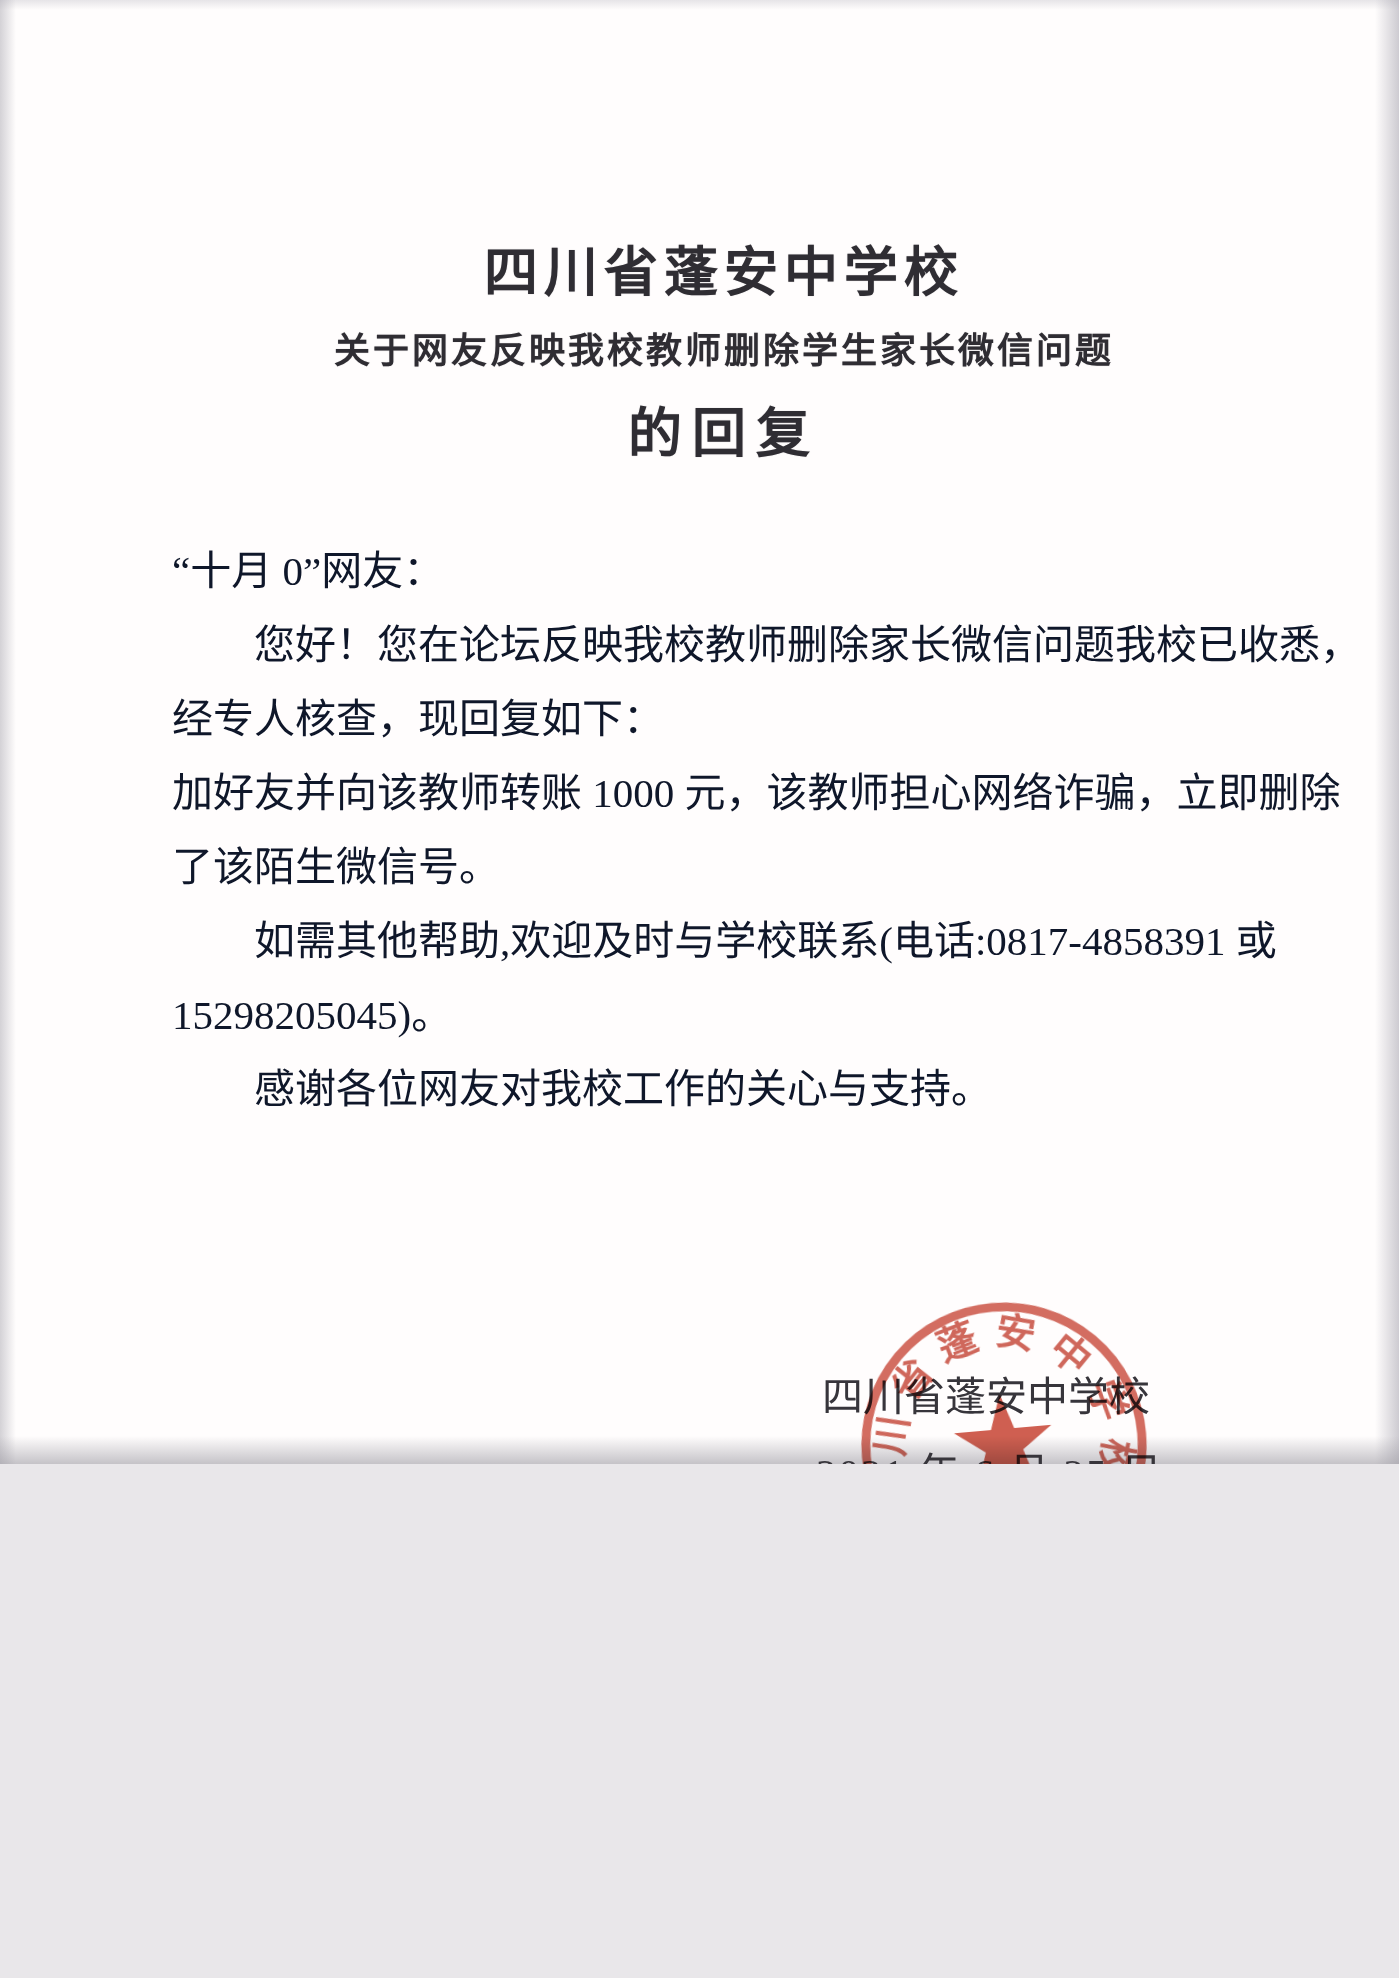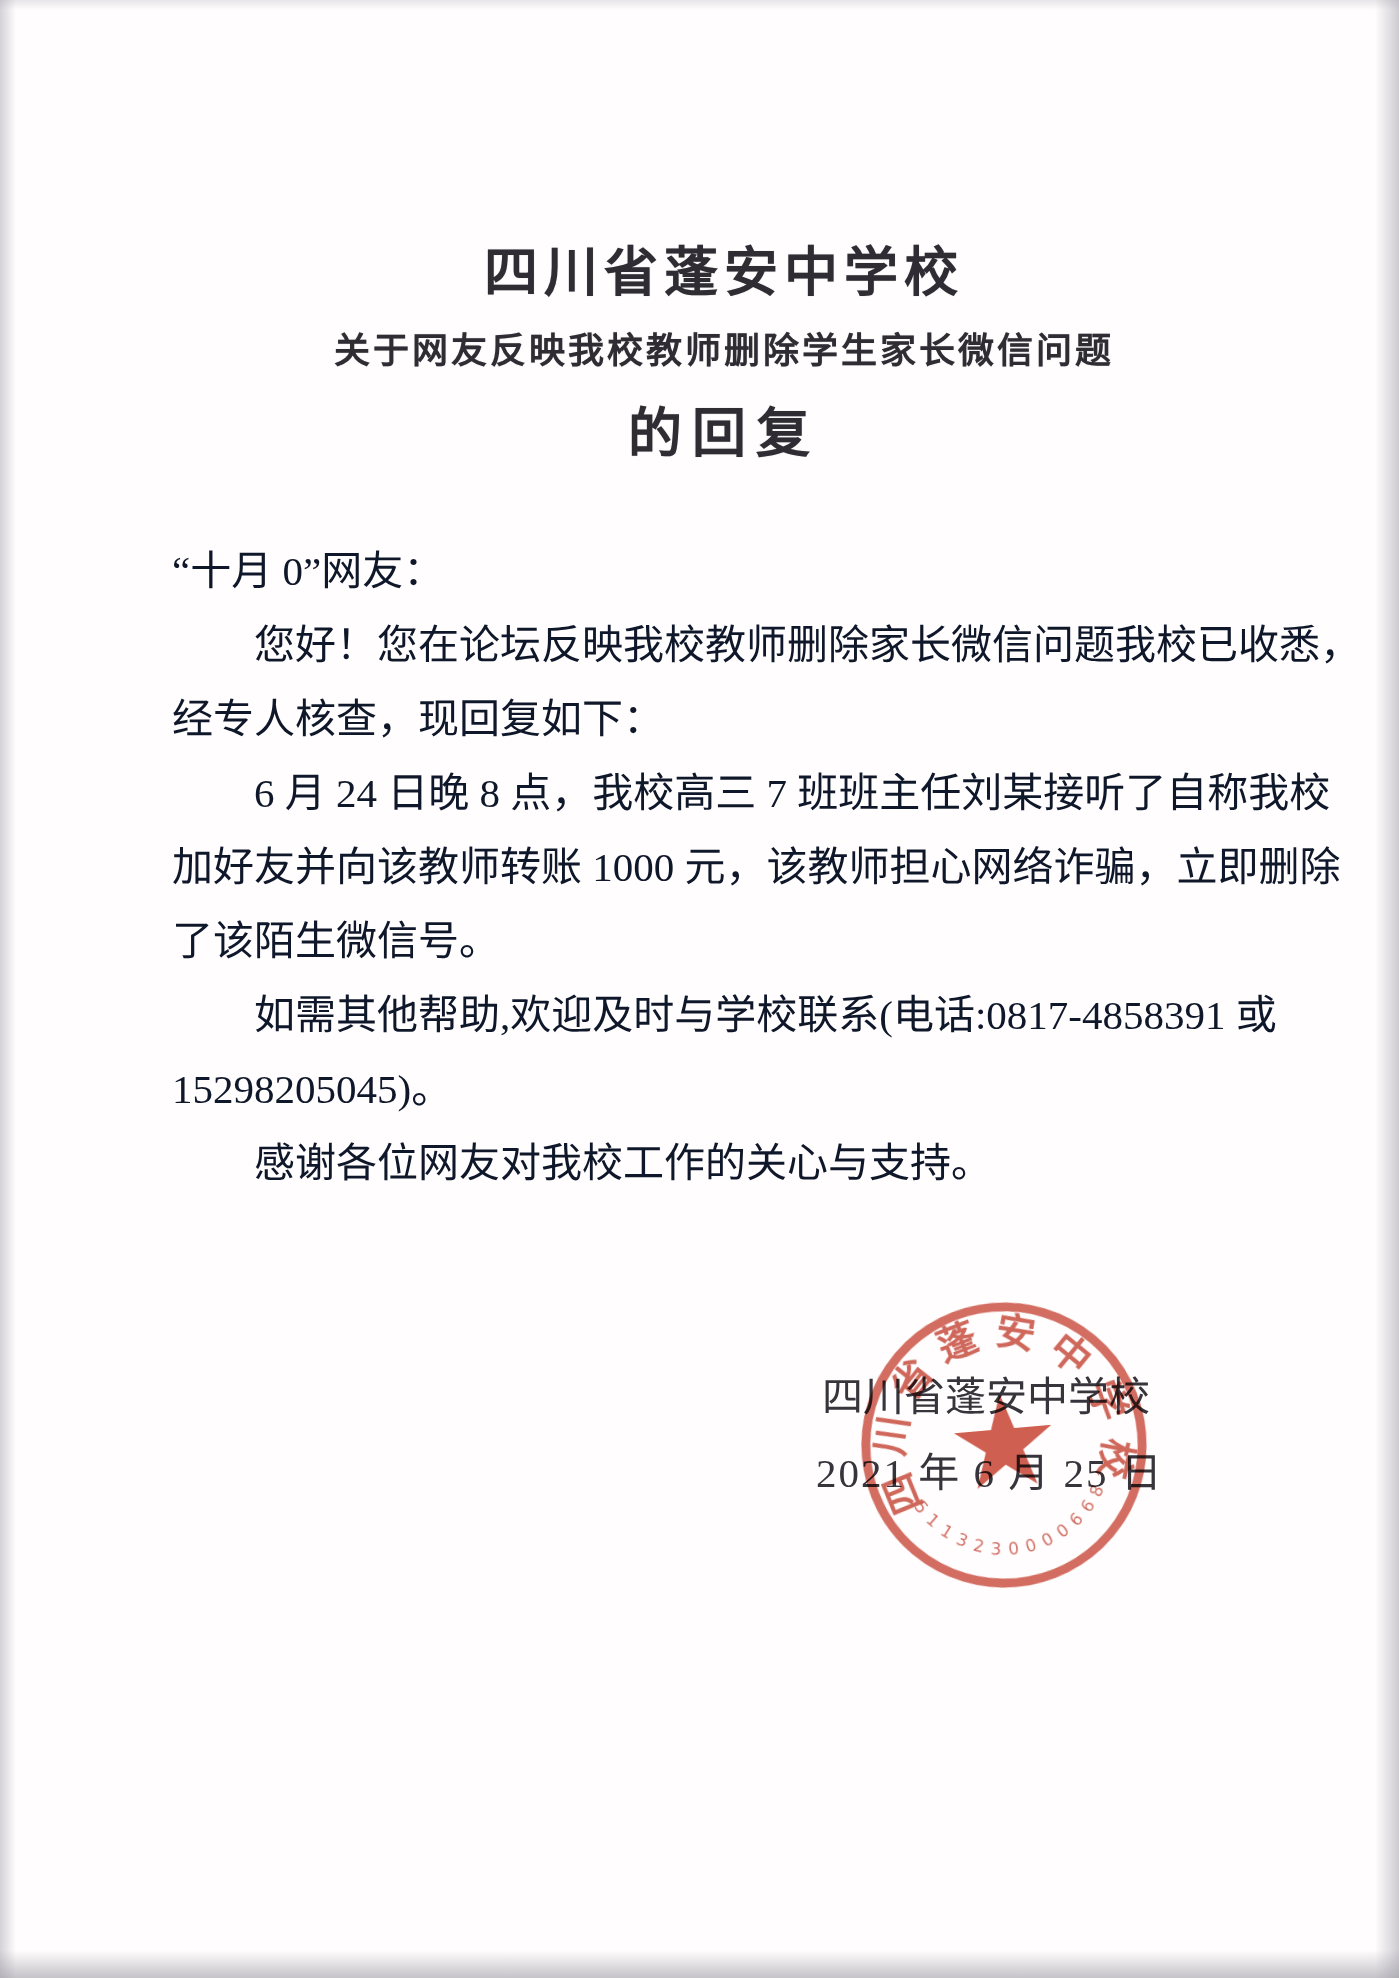--- a/index.html
+++ b/index.html
@@ -1,17 +1,17 @@
 <!DOCTYPE html>
 <html lang="zh-CN"><head>
 <meta charset="utf-8">
 <style>
   html,body { margin:0; padding:0; background:#e9e7ea; }
   .scan {
-    position:relative; width:1399px; height:1978px; overflow:hidden;
+    position:relative; width:1399px; height:1464px; overflow:hidden;
     background:#fffdfd;
     font-family:"Liberation Serif","DejaVu Serif",serif;
     color:#37353b;
   }
   
   .edge { position:absolute; pointer-events:none; }
   .edge-left  { left:0; top:0; width:16px; height:100%;
     background:linear-gradient(90deg, rgba(176,174,182,.55), rgba(176,174,182,0)); }
   .edge-right { right:0; top:0; width:24px; height:100%;
     background:linear-gradient(270deg, rgba(172,170,180,.6), rgba(172,170,180,0)); }
@@ -64,21 +64,20 @@
   <div class="title-block">
     <div class="title-l1">四川省蓬安中学校</div>
     <div class="title-l2">关于网友反映我校教师删除学生家长微信问题</div>
     <div class="title-l3">的回复</div>
   </div>
 
   <div class="body-block">
     <div class="bline">“十月 0”网友：</div>
     <div class="bline indent">您好！您在论坛反映我校教师删除家长微信问题我校已收悉，</div>
     <div class="bline">经专人核查，现回复如下：</div>
-    <div class="bline indent">6 月 24 日晚 8 点，我校高三 7 班班主任刘某接听了自称我校</div>
     <div class="bline">加好友并向该教师转账 1000 元，该教师担心网络诈骗，立即删除</div>
     <div class="bline">了该陌生微信号。</div>
     <div class="bline indent">如需其他帮助,欢迎及时与学校联系(电话:0817-4858391 或</div>
     <div class="bline">15298205045)。</div>
     <div class="bline indent">感谢各位网友对我校工作的关心与支持。</div>
   </div>
 
   <div class="sig">四川省蓬安中学校</div>
   <div class="sig-date">2021 年 6 月 25 日</div>
 

